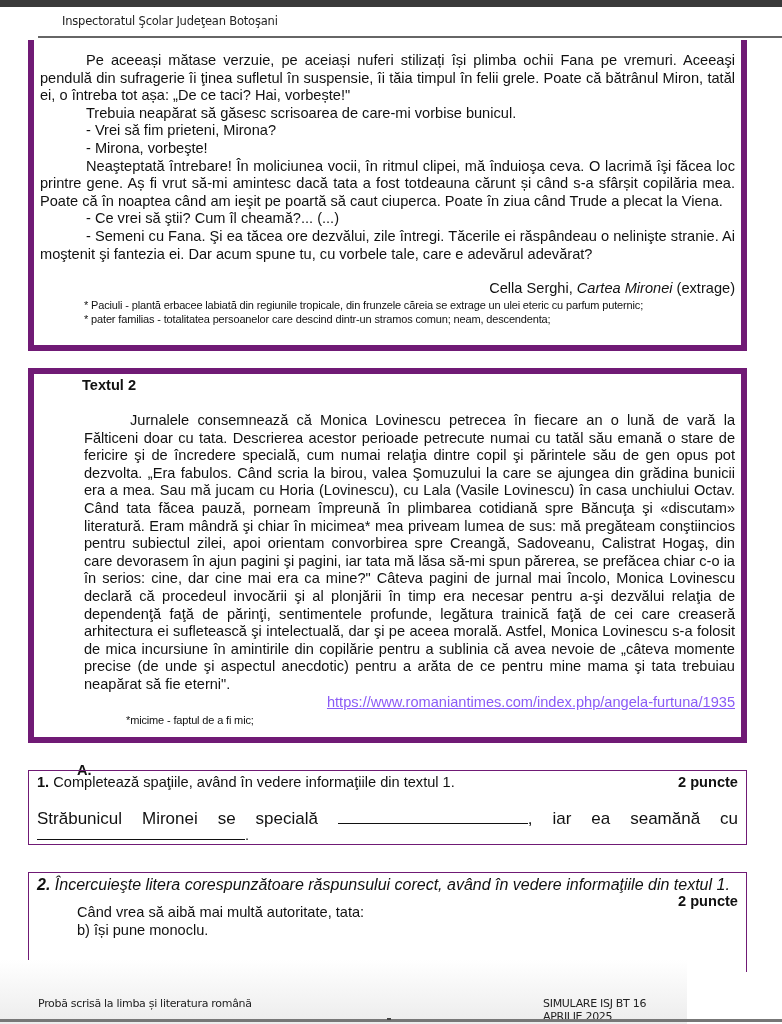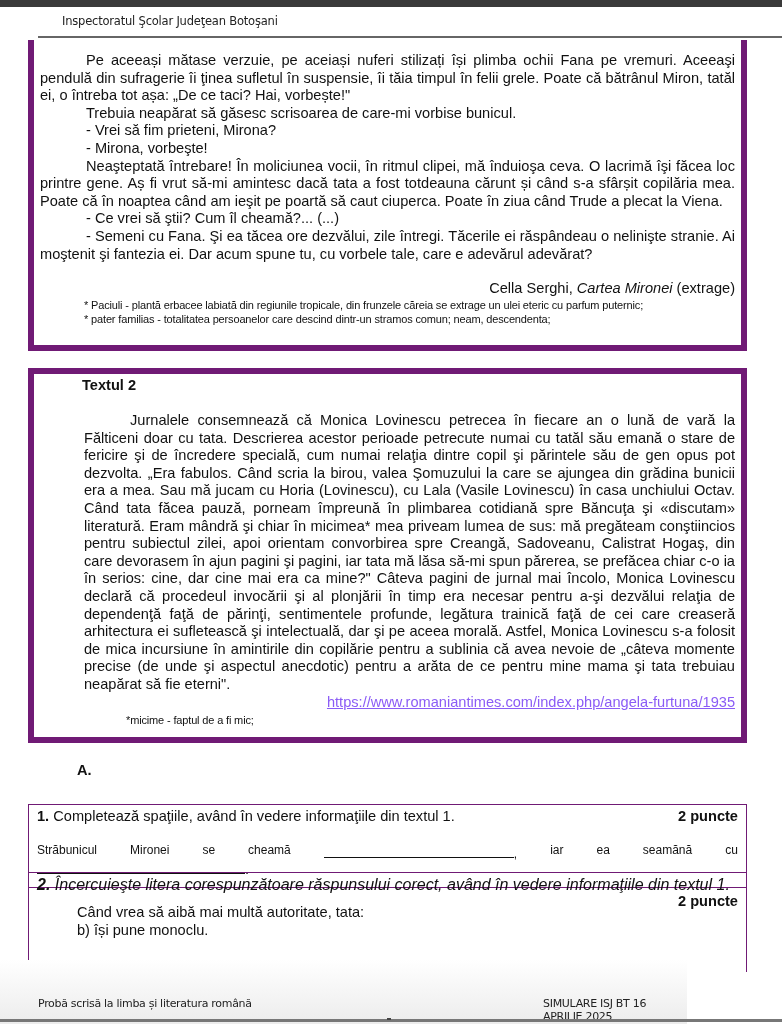--- a/index.html
+++ b/index.html
@@ -12,38 +12,38 @@
     .topbar { position: absolute; left: 0; top: 0; width: 782px; height: 7px; background: #3a3a3a; }
     .hdr-text {
       position: absolute; left: 62px; top: 14px;
       font-family: "DejaVu Sans", sans-serif; font-size: 11.5px; color: #222; letter-spacing: -0.2px;
     }
     .hdr-line { position: absolute; left: 38px; top: 36px; width: 744px; height: 2px; background: #666; }
 
     .box { position: absolute; left: 28px; width: 719px; border: 6px solid #701a75; box-sizing: border-box; }
     .box1 { top: 40px; height: 311px; border-top: none; }
     .box2 { top: 368px; height: 375px; }
-    .boxq1 { top: 804px; height: 84px; border-width: 1.5px; padding-left: 29px; }
+    .boxq1 { top: 770px; height: 75px; border-width: 1.5px; padding-left: 29px; }
     .boxq2 { top: 872px; height: 100px; border-bottom: none; border-width: 1.5px; }
 
     .p { font-size: 14.6px; line-height: 17.6px; text-align: justify; margin: 0; }
     .ind { text-indent: 46px; }
     .inner1 { position: absolute; left: 6px; right: 6px; top: 11px; }
     .source { font-size: 14.6px; line-height: 17.6px; text-align: right; margin: 0; }
     .fn { font-size: 11px; line-height: 14px; margin: 0; padding-left: 44px; letter-spacing: -0.15px; }
 
     .t2title { position: absolute; left: 48px; top: 3px; font-weight: bold; font-size: 14.6px; }
     .inner2 { position: absolute; left: 6px; right: 6px; top: 38px; margin-left: 44px; }
     .link { color: #8b5cf6; text-decoration: underline; }
 
     .aLabel { position: absolute; left: 77px; top: 762px; font-weight: bold; font-size: 14.6px; }
 
     .q-row { display: flex; justify-content: space-between; font-size: 14.6px; line-height: 17.6px; }
     .q1head { position: absolute; left: 8px; right: 8px; top: 3px; }
-    .q1line { position: absolute; left: 8px; right: 8px; top: 38px; display: flex; justify-content: space-between; font-size: 12px; }
+    .q1line { position: absolute; left: 8px; right: 8px; top: 38px; display: flex; justify-content: space-between; font-size: 17px; }
     .q1line2 { position: absolute; left: 8px; top: 54px; font-size: 14.6px; }
     .blank { display: inline-block; border-bottom: 1px solid #111; height: 14px; vertical-align: baseline; }
     .q2head { position: absolute; left: 8px; right: 8px; top: 3px; font-size: 16px; line-height: 17.6px; font-style: italic; }
     .q2pts { position: absolute; right: 8px; top: 20px; font-weight: bold; font-size: 14.6px; }
     .q2body { position: absolute; left: 48px; top: 31px; font-size: 14.6px; line-height: 17.6px; }
 
     .footer {
       position: absolute; left: 0; top: 960px; width: 687px; height: 64px;
       background: linear-gradient(#ffffff, #ececec);
     }
@@ -89,21 +89,21 @@
 
 <div class="box boxq1">
   <div class="q1head q-row">
     <span><b>1.</b><span> Completează spaţiile, având în vedere informaţiile din textul 1.</span></span>
     <b>2 puncte</b>
   </div>
   <div class="q1line">
     <span>Străbunicul</span>
     <span>Mironei</span>
     <span>se</span>
-    <span>cheamă</span>
+    <span>specială</span>
     <span><span class="blank" style="width:190px;"></span><span>,</span></span>
     <span>iar</span>
     <span>ea</span>
     <span>seamănă</span>
     <span>cu</span>
   </div>
   <div class="q1line2"><span class="blank" style="width:208px;"></span><span>.</span></div>
 </div>
 
 <div class="box boxq2">

